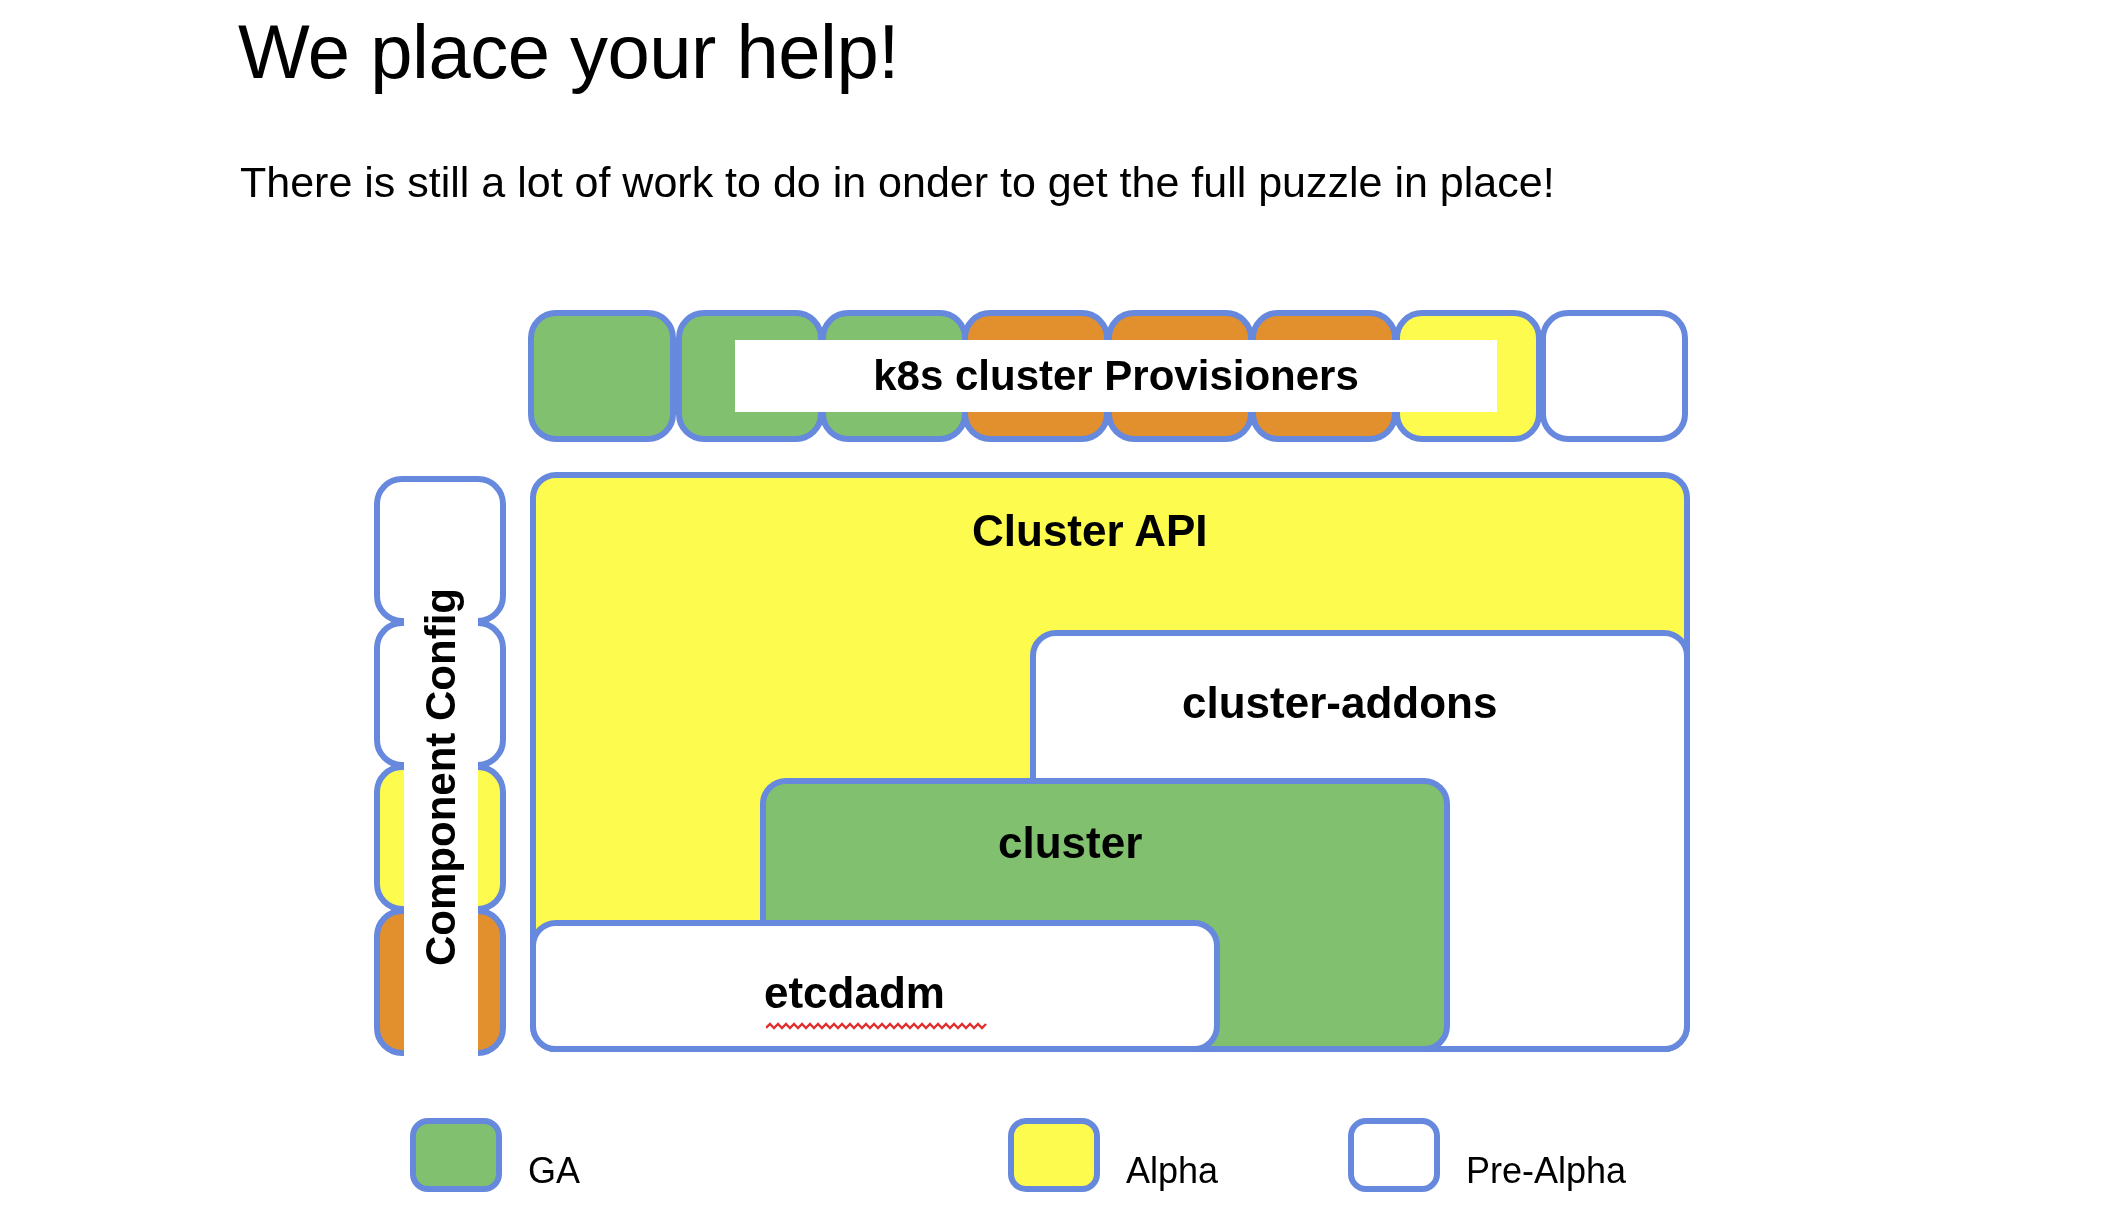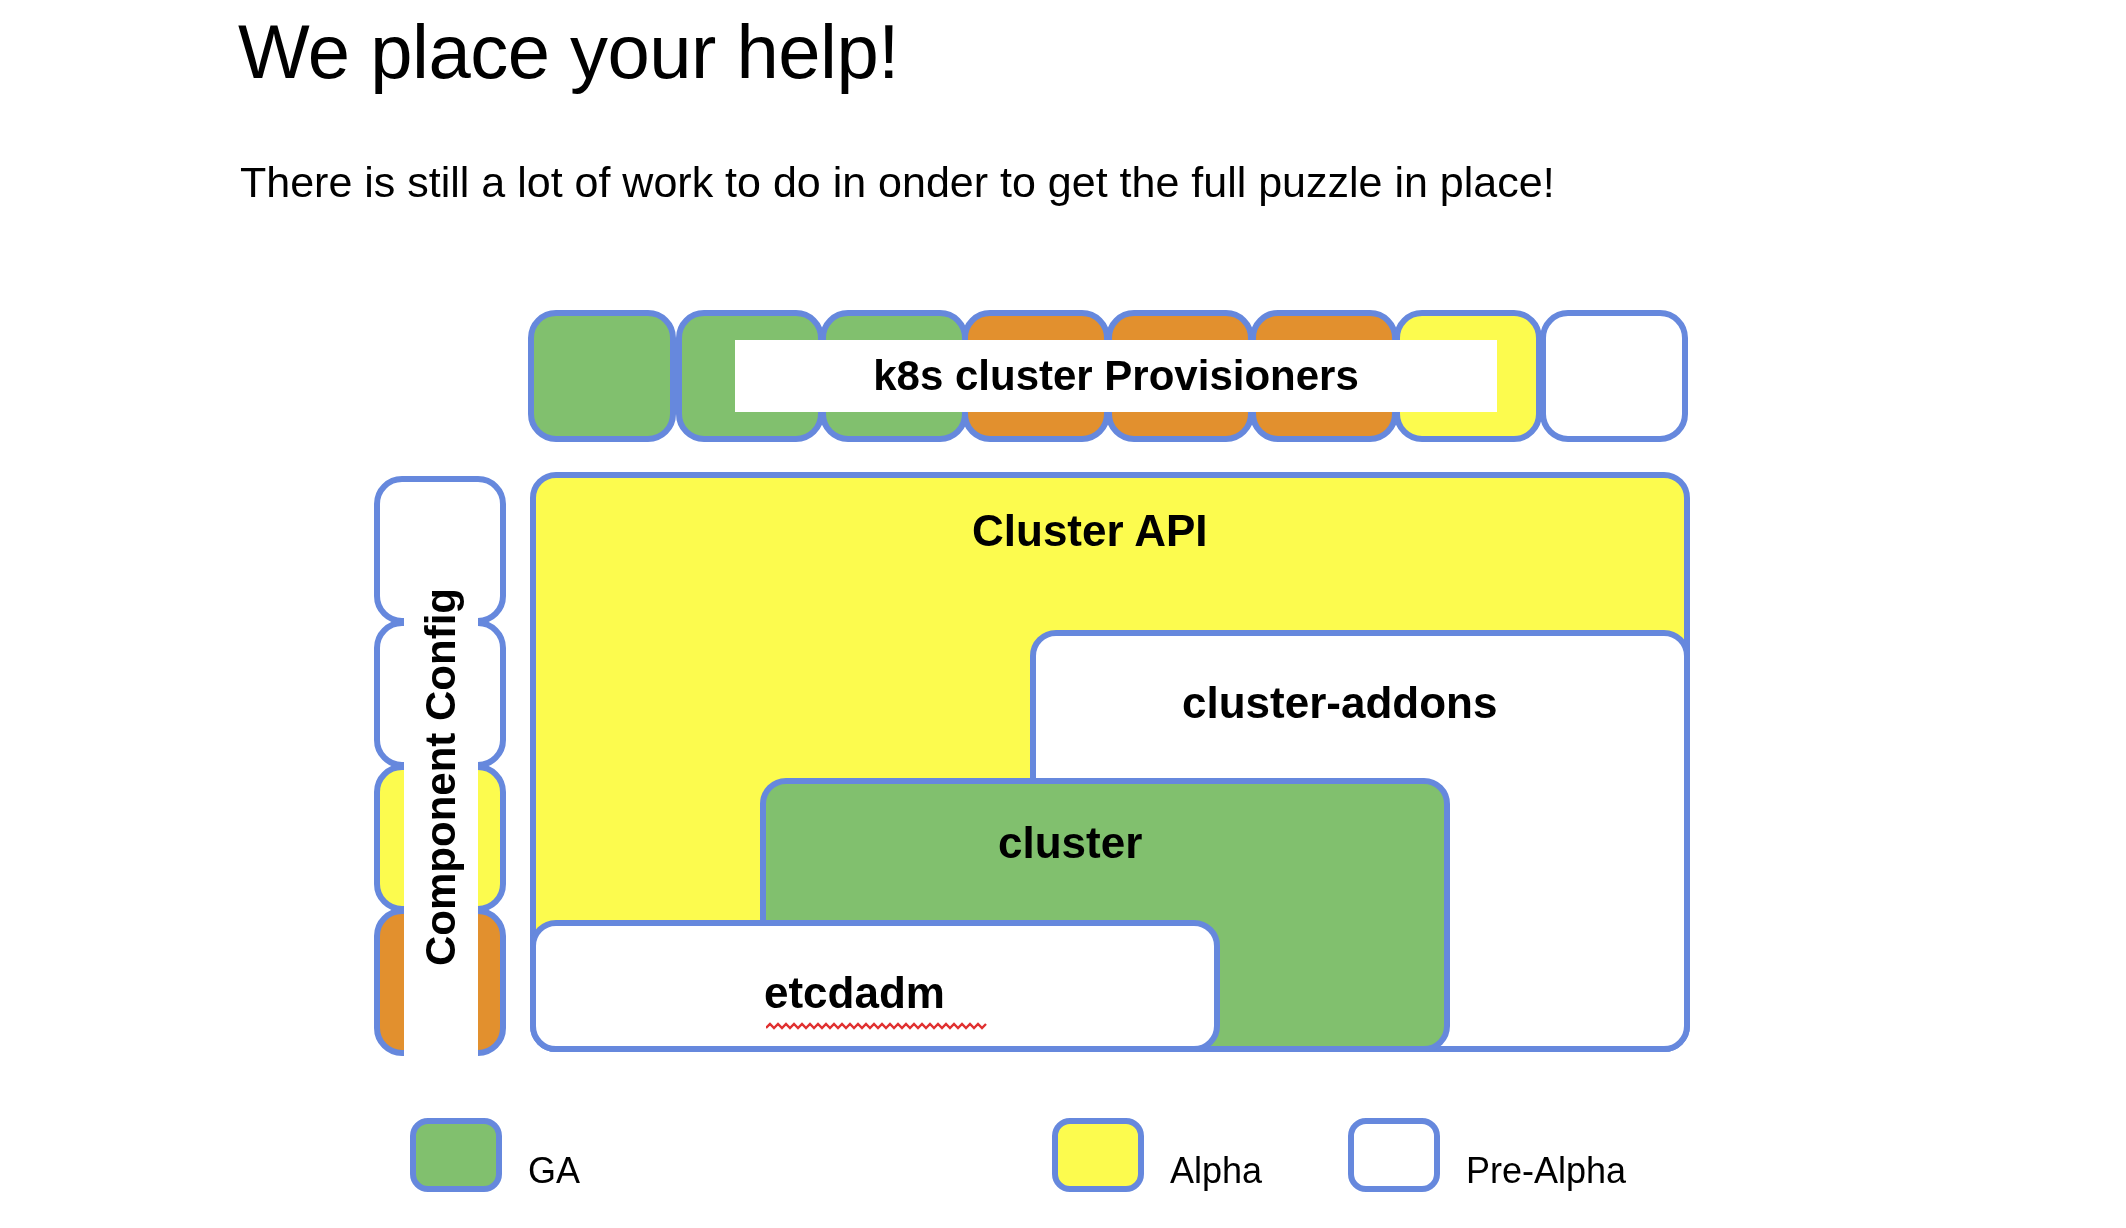--- a/index.html
+++ b/index.html
@@ -183,21 +183,21 @@
     border-radius: 18px;
   }
   .legend-text {
     margin-left: 26px;
     font-size: 36px;
     color: #000000;
     white-space: nowrap;
   }
   #legend-ga        { left: 410px; }
   #legend-beta      { left: 756px; }
-  #legend-alpha     { left: 1008px; margin-left: 44px; }
+  #legend-alpha     { left: 1008px; }
   #legend-prealpha  { left: 1348px; }
 </style>
 </head>
 <body>
 
 <div id="slide-title">We place your help!</div>
 
 <div id="slide-subtitle">There is still a lot of work to do in onder to get the full puzzle in place!</div>
 
 <div id="diagram">

